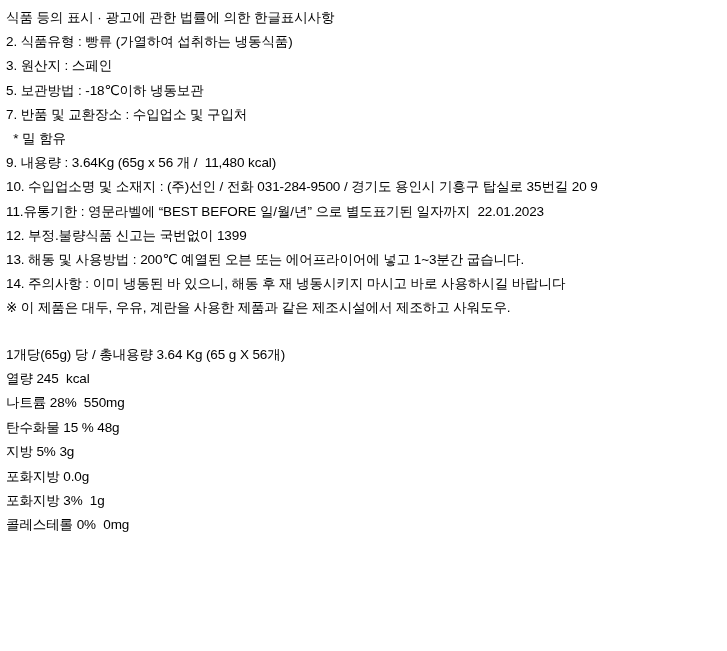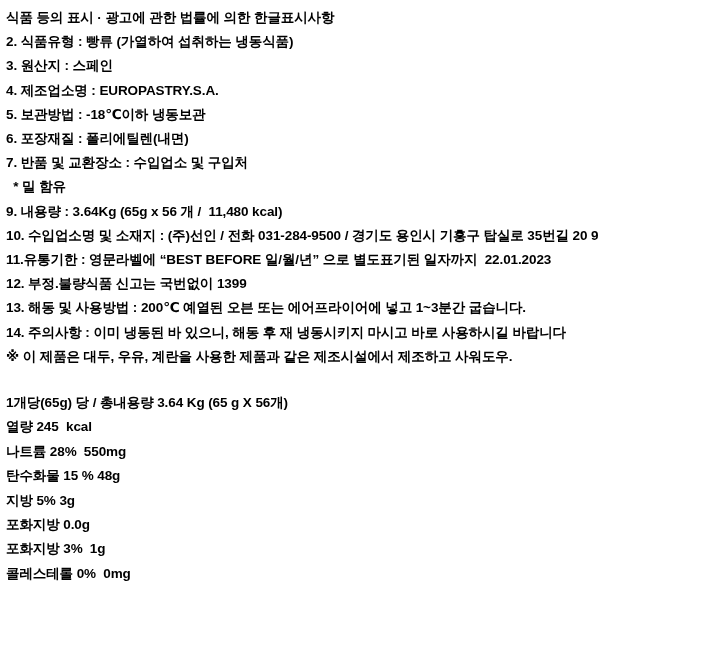--- a/index.html
+++ b/index.html
@@ -17,41 +17,38 @@
   .page {
     padding: 6px 8px 0 6px;
     box-sizing: border-box;
     width: 727px;
   }
   .line {
     font-size: 13.5px;
     line-height: 24.2px;
     white-space: pre-wrap;
     letter-spacing: -0.1px;
-    font-weight: bold;
   }
   .spacer {
     height: 22px;
   }
   .nutrition .line {
     line-height: 24.4px;
   }
 </style>
 </head>
 <body>
 
 <div class="page">
 
   <div class="line">식품 등의 표시 · 광고에 관한 법률에 의한 한글표시사항</div>
 
   <div class="line">2. 식품유형 : 빵류 (가열하여 섭취하는 냉동식품)</div>
   <div class="line">3. 원산지 : 스페인</div>
-  <div class="line">4. 제조업소명 : EUROPASTRY.S.A.</div>
   <div class="line">5. 보관방법 : -18℃이하 냉동보관</div>
-  <div class="line">6. 포장재질 : 폴리에틸렌(내면)</div>
   <div class="line">7. 반품 및 교환장소 : 수입업소 및 구입처</div>
   <div class="line">  * 밀 함유</div>
   <div class="line">9. 내용량 : 3.64Kg (65g x 56 개 /  11,480 kcal)</div>
   <div class="line">10. 수입업소명 및 소재지 : (주)선인 / 전화 031-284-9500 / 경기도 용인시 기흥구 탑실로 35번길 20 9</div>
   <div class="line">11.유통기한 : 영문라벨에 “BEST BEFORE 일/월/년” 으로 별도표기된 일자까지  22.01.2023</div>
   <div class="line">12. 부정.불량식품 신고는 국번없이 1399</div>
   <div class="line">13. 해동 및 사용방법 : 200℃ 예열된 오븐 또는 에어프라이어에 넣고 1~3분간 굽습니다.</div>
   <div class="line">14. 주의사항 : 이미 냉동된 바 있으니, 해동 후 재 냉동시키지 마시고 바로 사용하시길 바랍니다</div>
   <div class="line">※ 이 제품은 대두, 우유, 계란을 사용한 제품과 같은 제조시설에서 제조하고 사워도우.</div>
 

